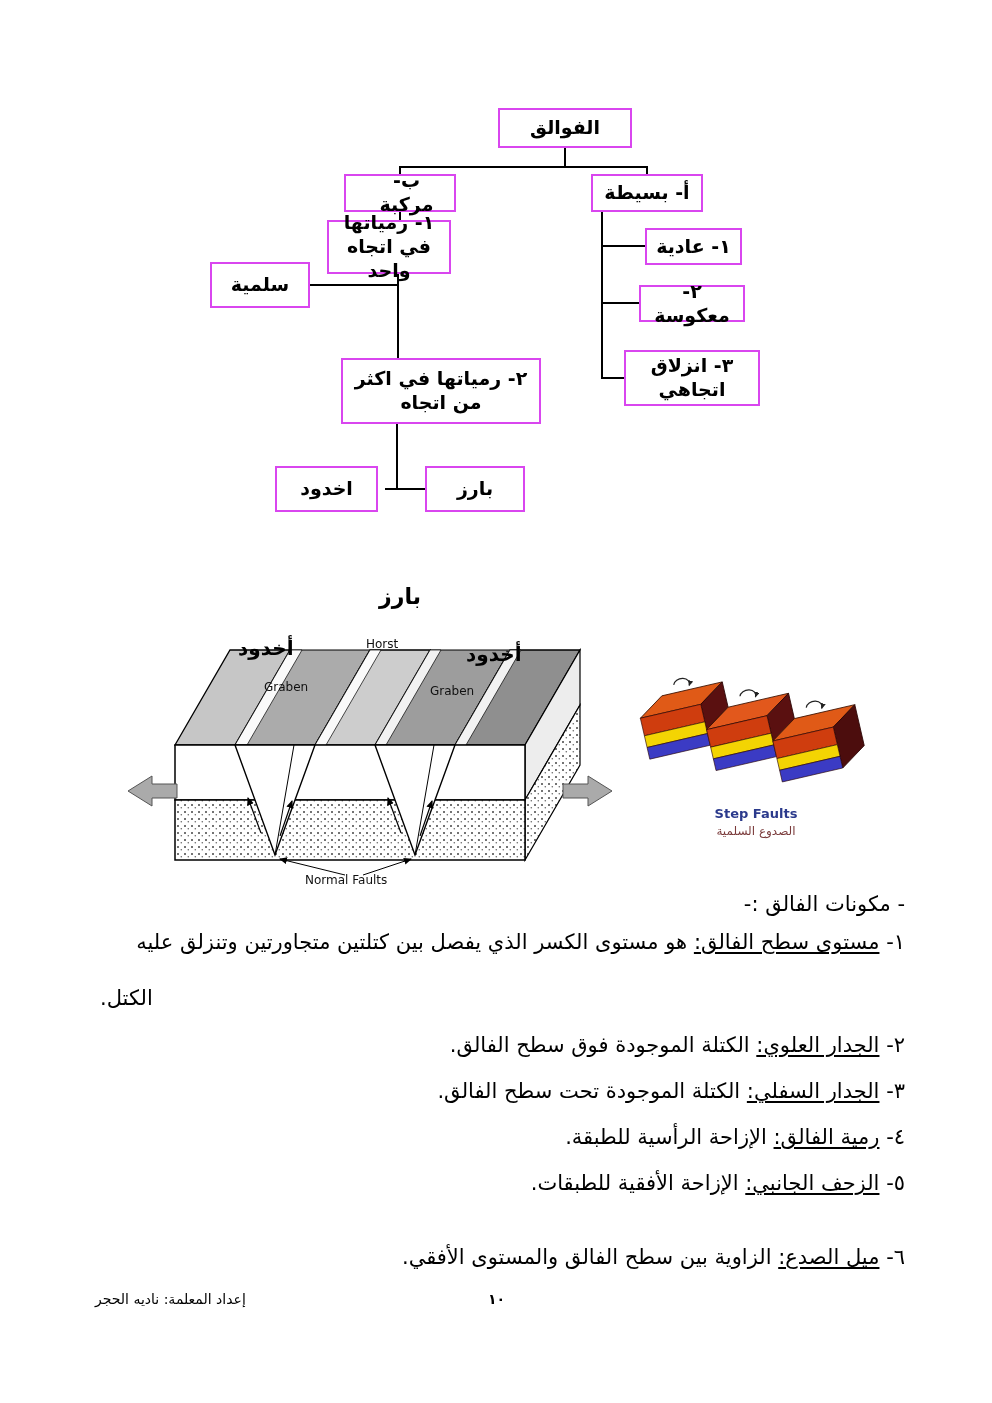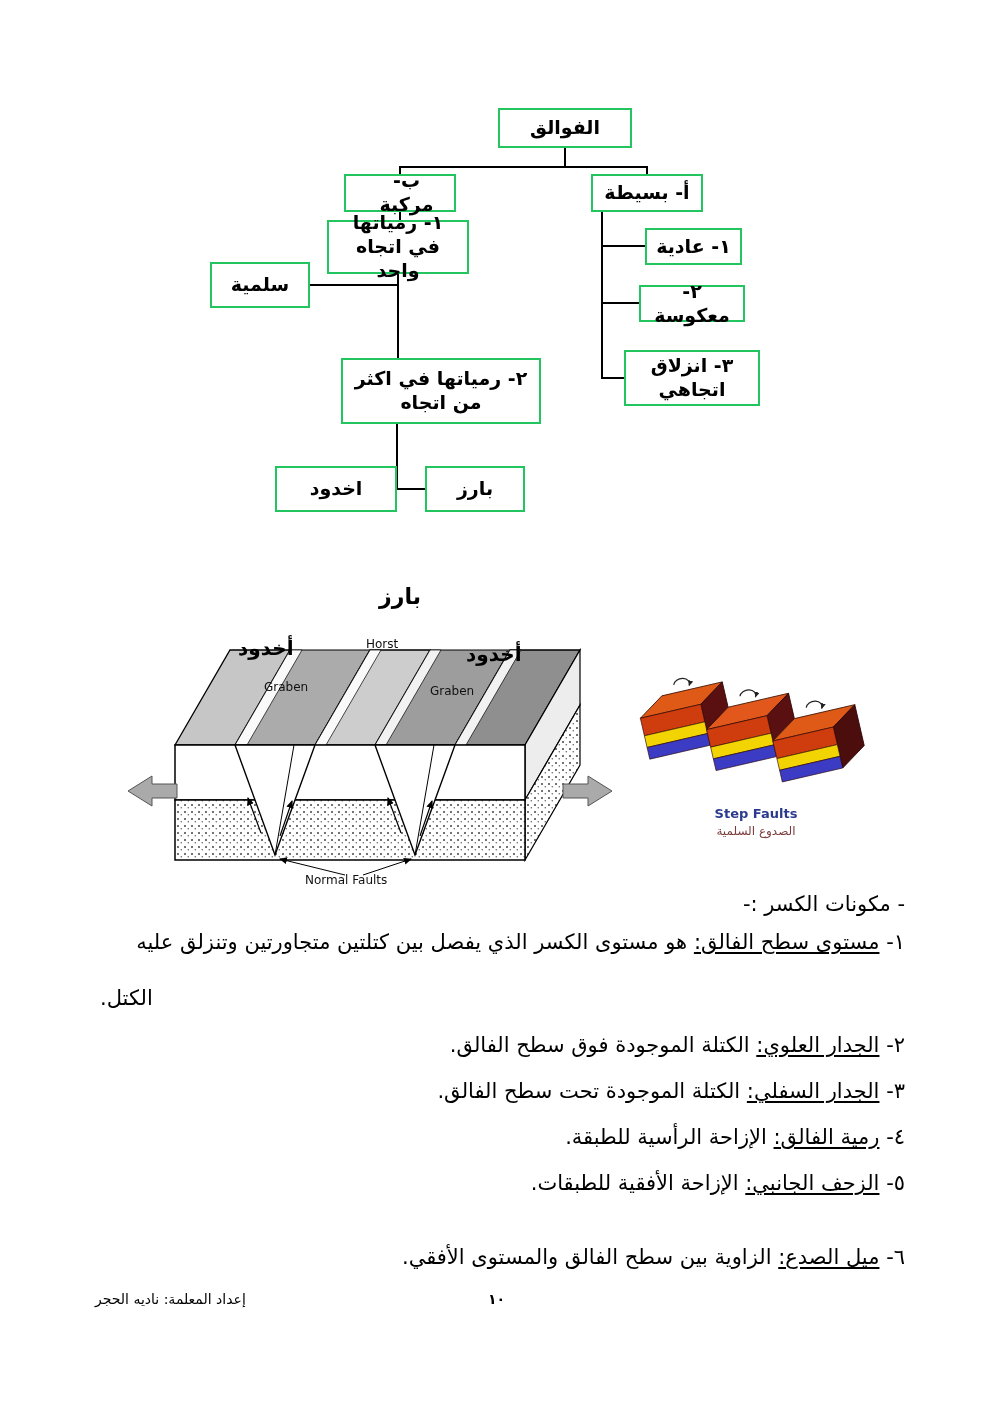--- a/index.html
+++ b/index.html
@@ -1,21 +1,21 @@
 <!DOCTYPE html>
 <html lang="ar"><head>
 <meta charset="utf-8">
 <style>
   html,body{margin:0;padding:0;}
   body{
     width:992px;height:1403px;position:relative;background:#ffffff;
     font-family:"DejaVu Sans",sans-serif;color:#000;overflow:hidden;
   }
   .box{
-    position:absolute;border:2px solid #22c55e;background:#fff;
+    position:absolute;border:2px solid #d946ef;background:#fff;
     display:flex;align-items:center;justify-content:center;text-align:center;
     font-size:19px;font-weight:700;line-height:1.25;padding:2px 5px;
     box-sizing:border-box;direction:rtl;
   }
   .hline,.vline{position:absolute;background:#000;}
   .hline{height:2px;}
   .vline{width:2px;}
   .lbl{position:absolute;white-space:nowrap;}
   .ar{direction:rtl;}
   .bodyline{
@@ -44,39 +44,39 @@
   <div class="box" style="left:344px;top:174px;width:112px;height:38px;padding-left:18px;">
     <span>ب- مركبة</span>
   </div>
 
   <div class="box" style="left:591px;top:174px;width:112px;height:38px;">
     <span>أ- بسيطة</span>
   </div>
 
   <div class="vline" style="left:399px;top:212px;height:8px;"></div>
 
-  <div class="box" style="left:327px;top:220px;width:142px;height:54px;">
+  <div class="box" style="left:327px;top:220px;width:124px;height:54px;">
     <span>١- رمياتها في اتجاه واحد</span>
   </div>
 
   <div class="box" style="left:210px;top:262px;width:100px;height:46px;">
     <span>سلمية</span>
   </div>
 
   <div class="hline" style="left:310px;top:284px;width:88px;"></div>
   <div class="vline" style="left:397px;top:274px;height:84px;"></div>
 
   <div class="box" style="left:297px;top:358px;width:200px;height:66px;margin-left:44px;">
     <span>٢- رمياتها في اكثر من اتجاه</span>
   </div>
 
   <div class="vline" style="left:396px;top:424px;height:65px;"></div>
   <div class="hline" style="left:385px;top:488px;width:40px;"></div>
 
-  <div class="box" style="left:275px;top:466px;width:122px;height:46px;">
+  <div class="box" style="left:275px;top:466px;width:103px;height:46px;">
     <span>اخدود</span>
   </div>
 
   <div class="box" style="left:425px;top:466px;width:100px;height:46px;">
     <span>بارز</span>
   </div>
 
   <div class="vline" style="left:601px;top:212px;height:167px;"></div>
   <div class="hline" style="left:601px;top:245px;width:44px;"></div>
   <div class="hline" style="left:601px;top:302px;width:38px;"></div>
@@ -179,21 +179,21 @@
 
     <path d="M 62,20 a 8 6 0 1 1 15,4" fill="none" stroke="#222" stroke-width="1.2" marker-end="url(#ah2)"></path>
     <path d="M 124,46 a 8 6 0 1 1 15,4" fill="none" stroke="#222" stroke-width="1.2" marker-end="url(#ah2)"></path>
     <path d="M 186,72 a 8 6 0 1 1 15,4" fill="none" stroke="#222" stroke-width="1.2" marker-end="url(#ah2)"></path>
   </g>
 </svg>
 
 <div class="caption-center" style="left:628px;top:806px;font-size:13px;font-weight:700;color:#2b3a8c;">Step Faults</div>
 <div class="caption-center ar" style="left:628px;top:824px;font-size:12px;color:#7a3a3a;">الصدوع السلمية</div>
 
-<div class="bodyline" style="right:87px;top:891px;">- مكونات الكسر :-</div>
+<div class="bodyline" style="right:87px;top:891px;">- مكونات الفالق :-</div>
 
 <div class="bodyline" style="right:87px;top:929px;">
   <span>١-</span>
   <span class="u">مستوى سطح الفالق:</span>
   <span>هو مستوى الكسر الذي يفصل بين كتلتين متجاورتين وتنزلق عليه</span>
 </div>
 <div class="bodyline" style="left:100px;top:985px;">الكتل.</div>
 
 <div class="bodyline" style="right:87px;top:1032px;">
   <span>٢-</span>

